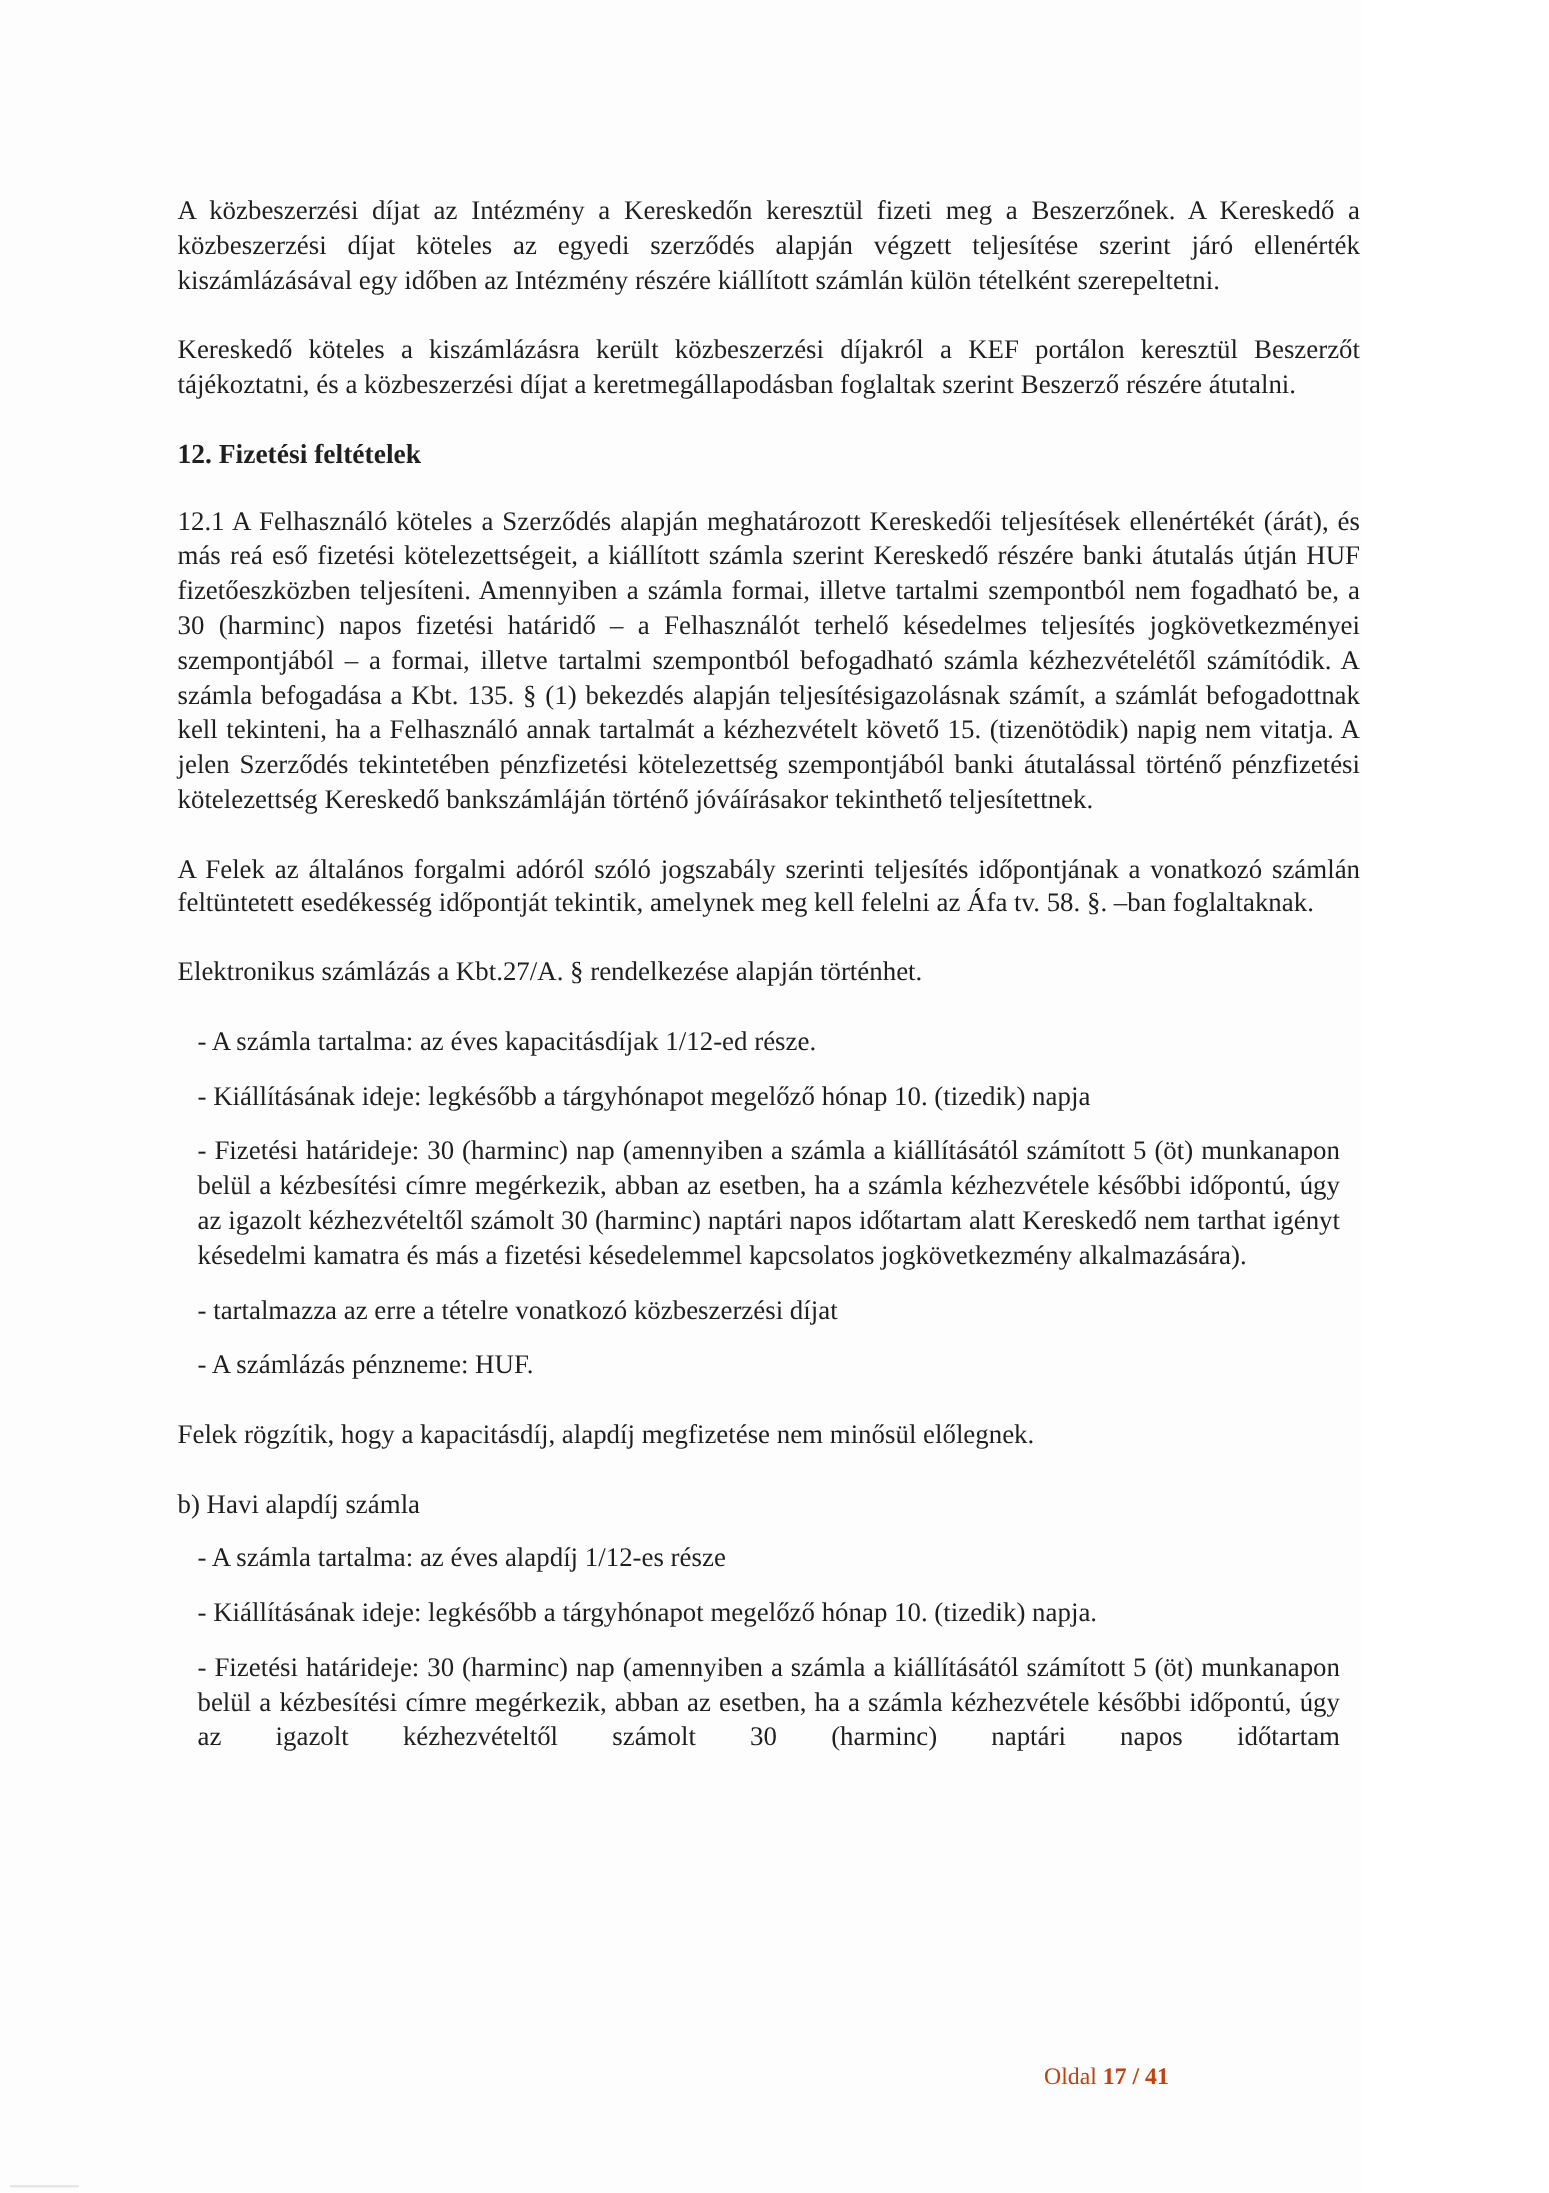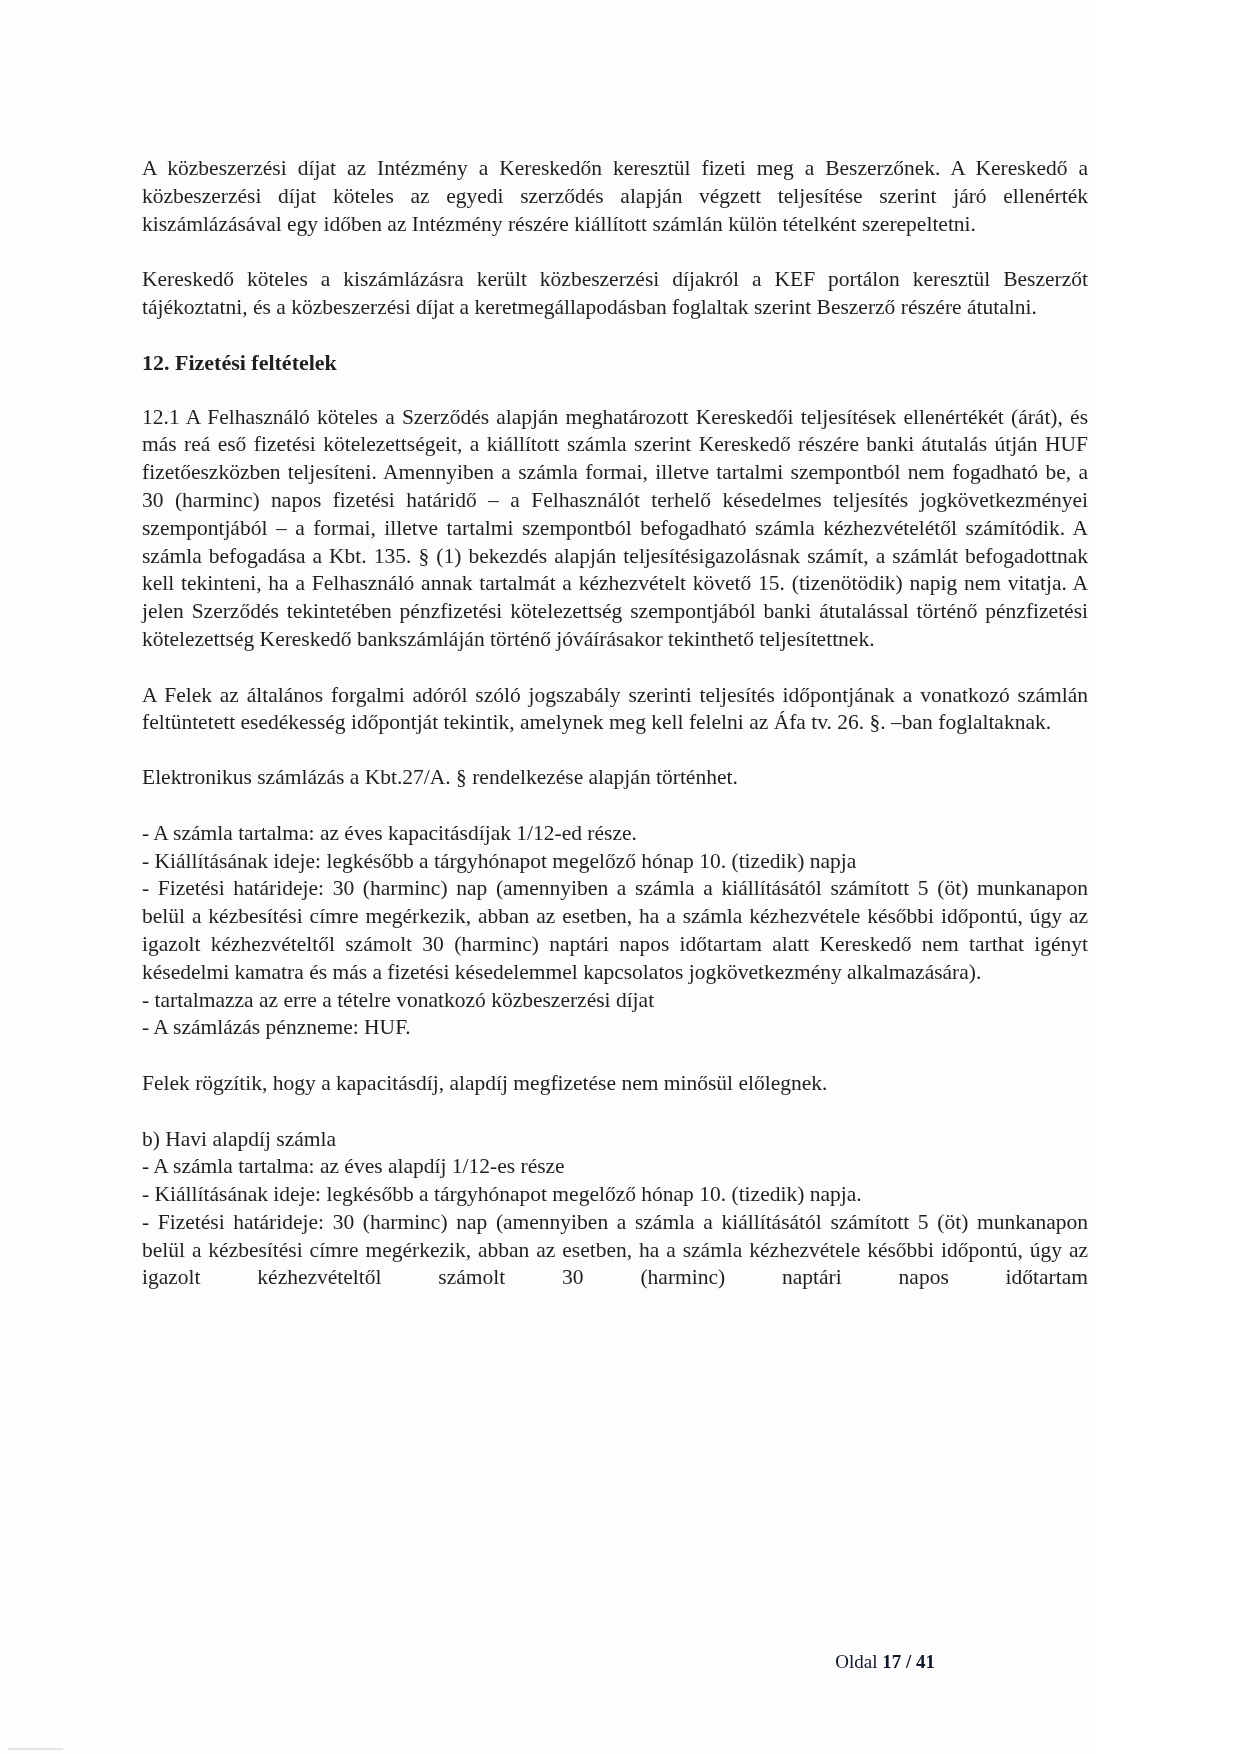--- a/index.html
+++ b/index.html
@@ -15,45 +15,45 @@
   }
   p { margin: 0; text-align: justify; }
   .gap { margin-top: 27.8px; }
   h2 {
     margin: 0; font-size: 22px; line-height: 27.8px; font-weight: bold;
   }
   .h-first { margin-top: 27px; }
   .after-h { margin-top: 27px; }
   .u { text-decoration: underline; text-underline-offset: 3px; }
   .list { margin: 0; padding: 0; list-style: none; }
-  .list li { margin: 0; text-align: justify; }
+  .list li { margin: 16px; text-align: justify; }
   .footer {
     position: absolute; right: 154px; top: 1651px;
-    font-size: 19px; color: #0f172a;
+    font-size: 19px; color: #c2410c;
   }
   .footer b { font-weight: bold; }
   .scan-mark {
     position: absolute; left: 8px; top: 1748px; width: 55px; height: 2px; background: #e6e6e6;
   }
 </style>
 </head>
 <body>
 
 <div class="page">
   <div class="content">
 
     <p>A közbeszerzési díjat az Intézmény a Kereskedőn keresztül fizeti meg a Beszerzőnek. A Kereskedő a közbeszerzési díjat köteles az egyedi szerződés alapján végzett teljesítése szerint járó ellenérték kiszámlázásával egy időben az Intézmény részére kiállított számlán külön tételként szerepeltetni.</p>
 
     <p class="gap">Kereskedő köteles a kiszámlázásra került közbeszerzési díjakról a KEF portálon keresztül Beszerzőt tájékoztatni, és a közbeszerzési díjat a keretmegállapodásban foglaltak szerint Beszerző részére átutalni.</p>
 
     <h2 class="h-first">12. Fizetési feltételek</h2>
 
     <p class="after-h">12.1 A Felhasználó köteles a Szerződés alapján meghatározott Kereskedői teljesítések ellenértékét (árát), és más reá eső fizetési kötelezettségeit, a kiállított számla szerint Kereskedő részére banki átutalás útján HUF fizetőeszközben teljesíteni. Amennyiben a számla formai, illetve tartalmi szempontból nem fogadható be, a 30 (harminc) napos fizetési határidő – a Felhasználót terhelő késedelmes teljesítés jogkövetkezményei szempontjából – a formai, illetve tartalmi szempontból befogadható számla kézhezvételétől számítódik. A számla befogadása a Kbt. 135. § (1) bekezdés alapján teljesítésigazolásnak számít, a számlát befogadottnak kell tekinteni, ha a Felhasználó annak tartalmát a kézhezvételt követő 15. (tizenötödik) napig nem vitatja. A jelen Szerződés tekintetében pénzfizetési kötelezettség szempontjából banki átutalással történő pénzfizetési kötelezettség Kereskedő bankszámláján történő jóváírásakor tekinthető teljesítettnek.</p>
 
-    <p class="gap">A Felek az általános forgalmi adóról szóló jogszabály szerinti teljesítés időpontjának a vonatkozó számlán feltüntetett esedékesség időpontját tekintik, amelynek meg kell felelni az Áfa tv. 26. §. –ban foglaltaknak.</p>
+    <p class="gap">A Felek az általános forgalmi adóról szóló jogszabály szerinti teljesítés időpontjának a vonatkozó számlán feltüntetett esedékesség időpontját tekintik, amelynek meg kell felelni az Áfa tv. 58. §. –ban foglaltaknak.</p>
 
 
     <p class="after-h">Elektronikus számlázás a Kbt.27/A. § rendelkezése alapján történhet.</p>
 
     <div class="gap">
       <ul class="list">
         <li>- A számla tartalma: az éves kapacitásdíjak 1/12-ed része.</li>
         <li>- Kiállításának ideje:  legkésőbb a tárgyhónapot megelőző hónap 10. (tizedik) napja</li>
         <li>- Fizetési határideje: 30 (harminc) nap (amennyiben a számla a kiállításától számított 5 (öt) munkanapon belül a kézbesítési címre megérkezik, abban az esetben, ha a számla kézhezvétele későbbi időpontú, úgy az igazolt kézhezvételtől számolt 30 (harminc) naptári napos időtartam alatt Kereskedő nem tarthat igényt késedelmi kamatra és más a fizetési késedelemmel kapcsolatos jogkövetkezmény alkalmazására).</li>
         <li>- tartalmazza az erre a tételre vonatkozó közbeszerzési díjat</li>

